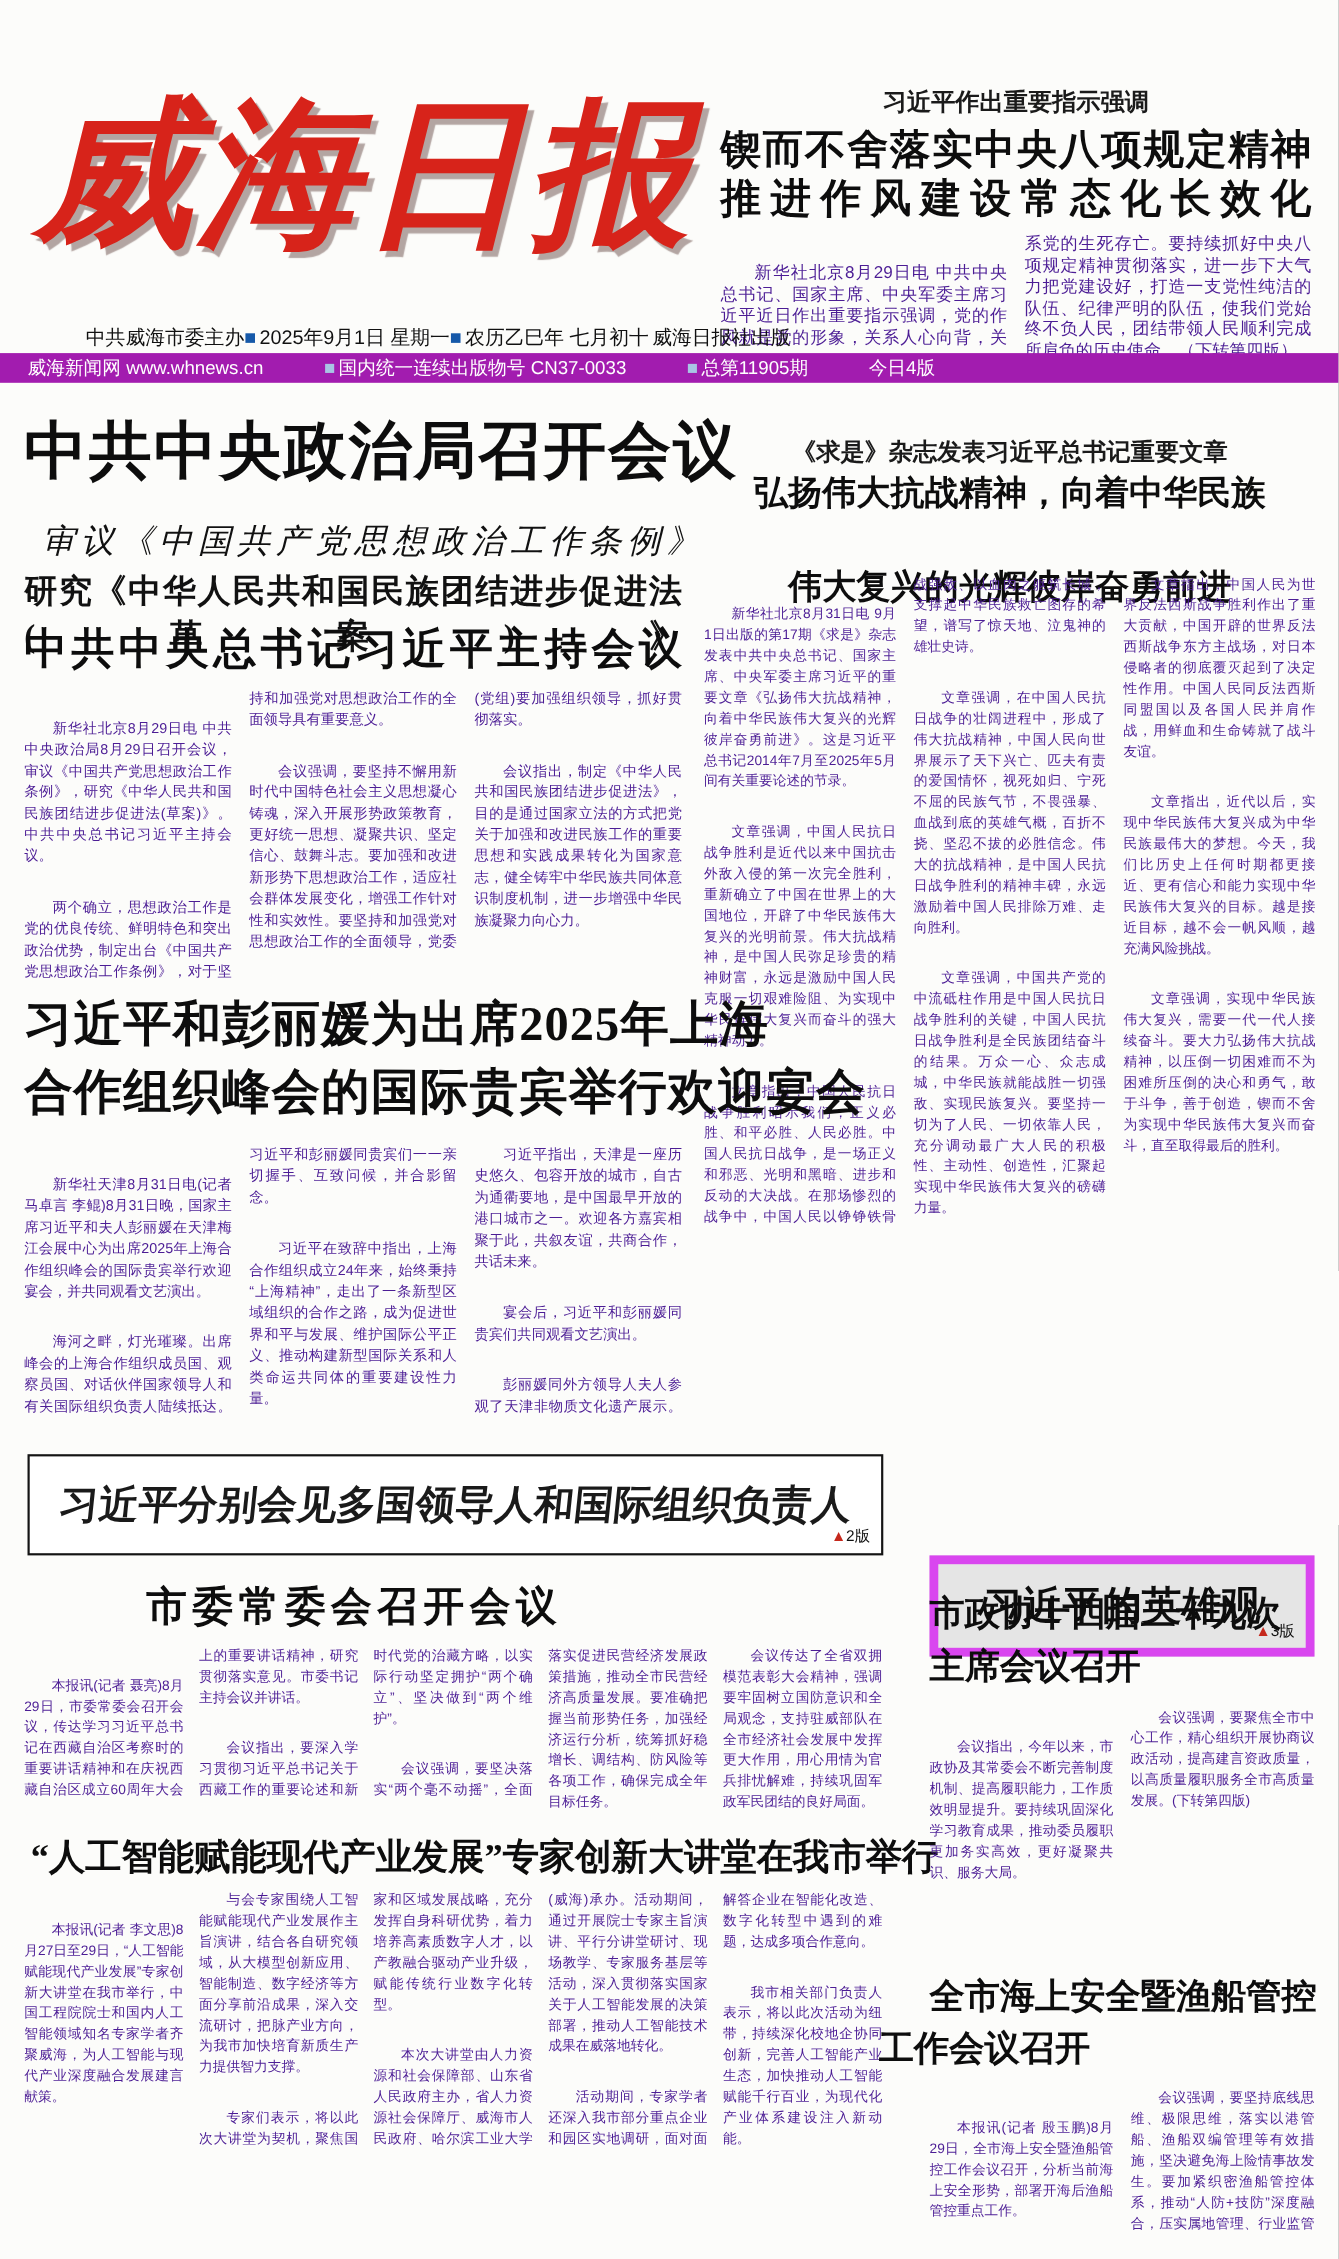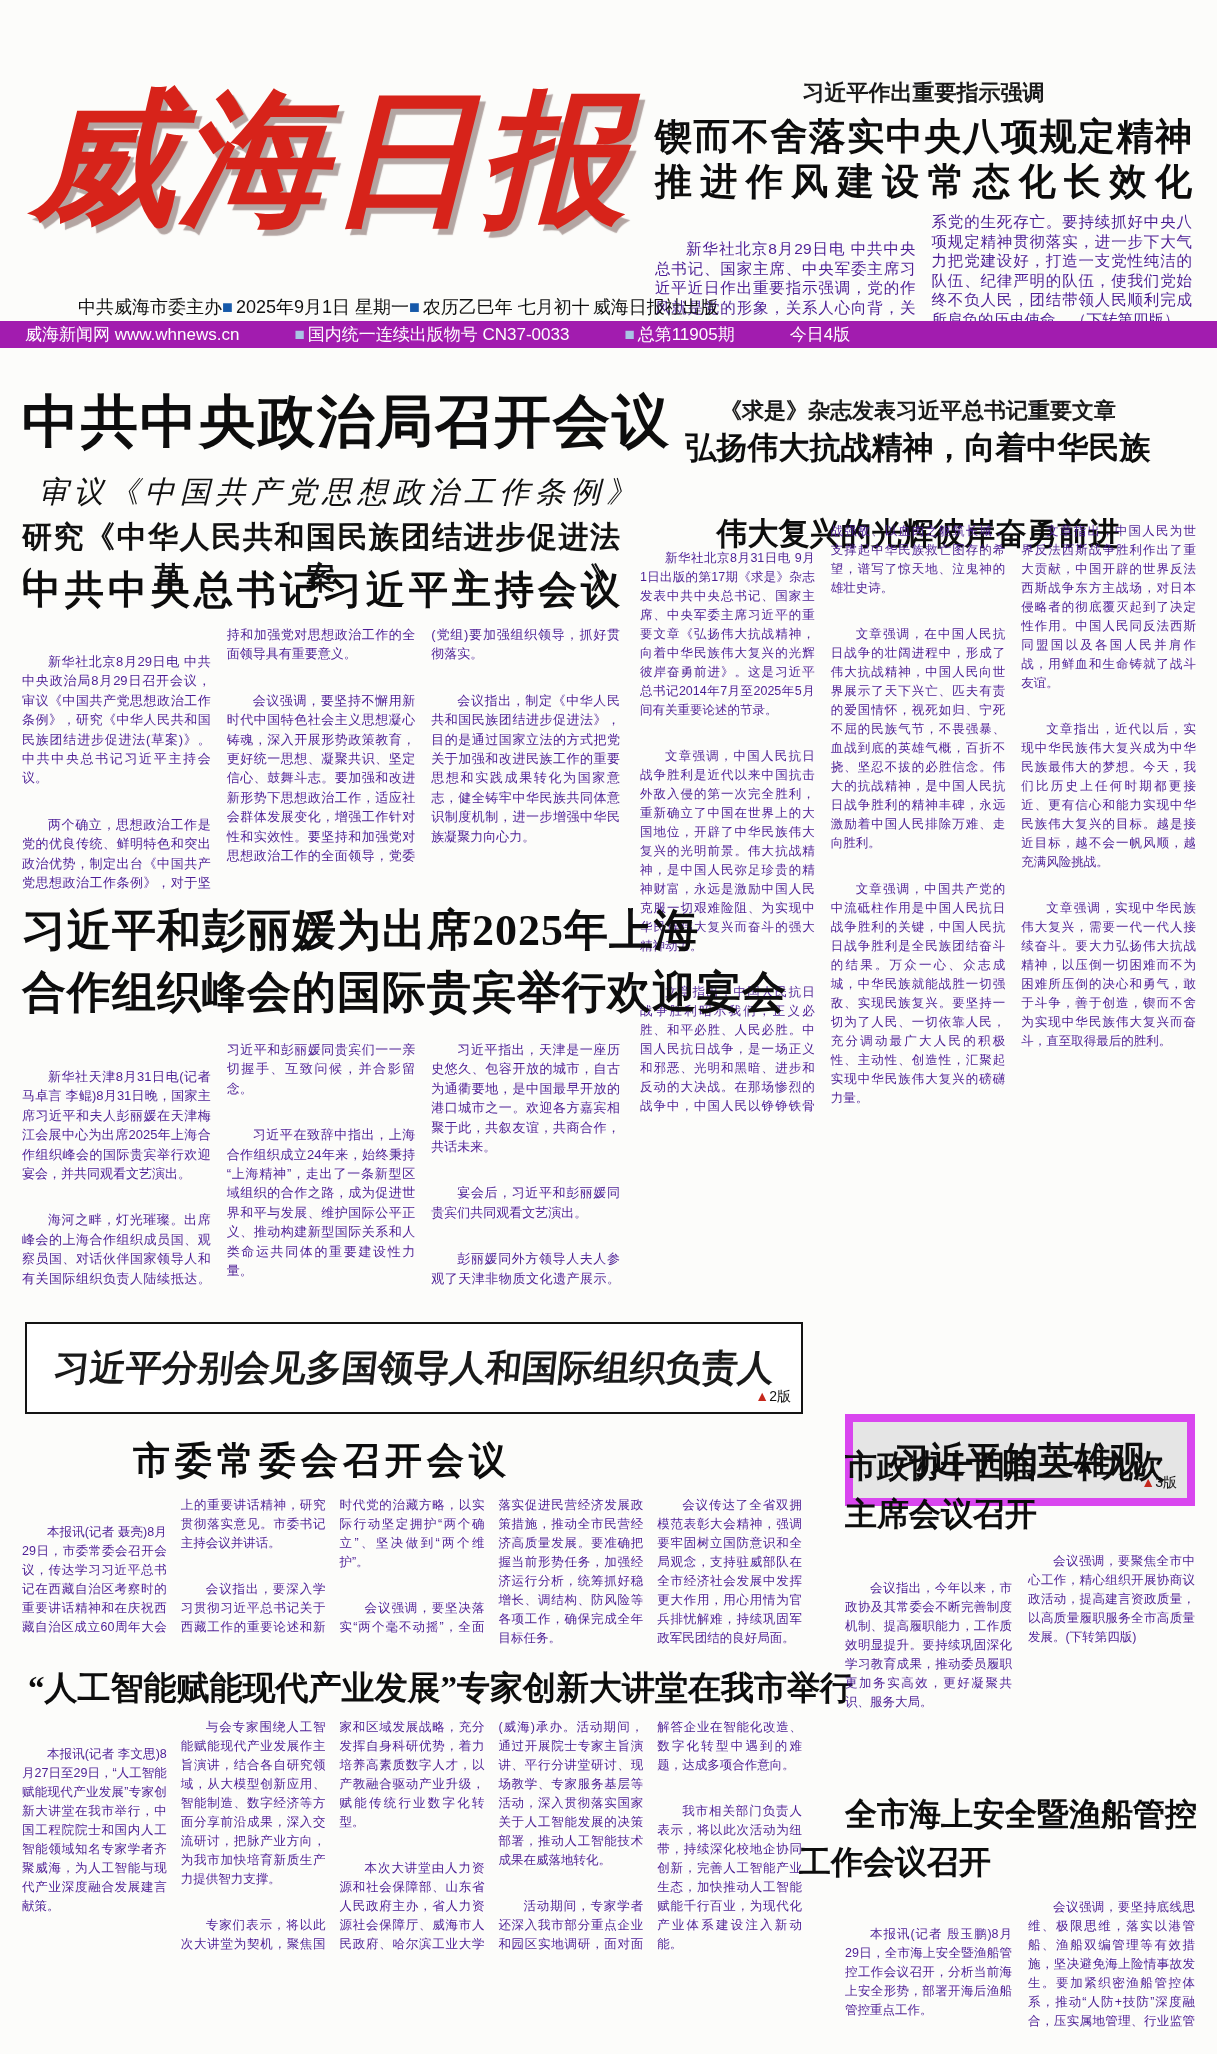--- a/index.html
+++ b/index.html
@@ -34,21 +34,21 @@
   .small-body { font-size:12.5px; line-height:19px; }
 
   .dateline { display:flex; justify-content:space-between; font-size:18px; color:#111; white-space:nowrap; }
   .dateline .sq { color:#1659a9; margin-right:3px; }
   .infobar {
     background:#a21caf; color:#fff; display:flex; align-items:center;
     font-size:17px; padding-left:22px; gap:55px; white-space:nowrap;
   }
   .infobar .sq { color:#a8c4e4; margin-right:3px; }
 
-  .main-h1 { font-size:57px; letter-spacing:2px; white-space:nowrap;margin-top:12px; }
+  .main-h1 { font-size:57px; letter-spacing:2px; white-space:nowrap; }
   .sub1 { font-size:30px; font-weight:400; color:#111; }
   .sub2 { font-size:30px; font-weight:700; color:#111; font-family:"Liberation Serif",serif; }
   .sub3 { font-size:39px; font-weight:800; color:#0d0d0d; }
   .h2-two-line { font-size:44px; line-height:62px; letter-spacing:1px; white-space:nowrap; }
 
   .qiushi-kicker { font-size:22px; font-weight:bold; text-align:center; white-space:nowrap; }
   .qiushi-h { font-size:31px; line-height:44px; text-align:center; white-space:nowrap; }
 
   .banner-box { display:flex; flex-direction:column; justify-content:center; align-items:center; position:relative; }
   .banner1 { background:#fff; border:2px solid #141414; }

